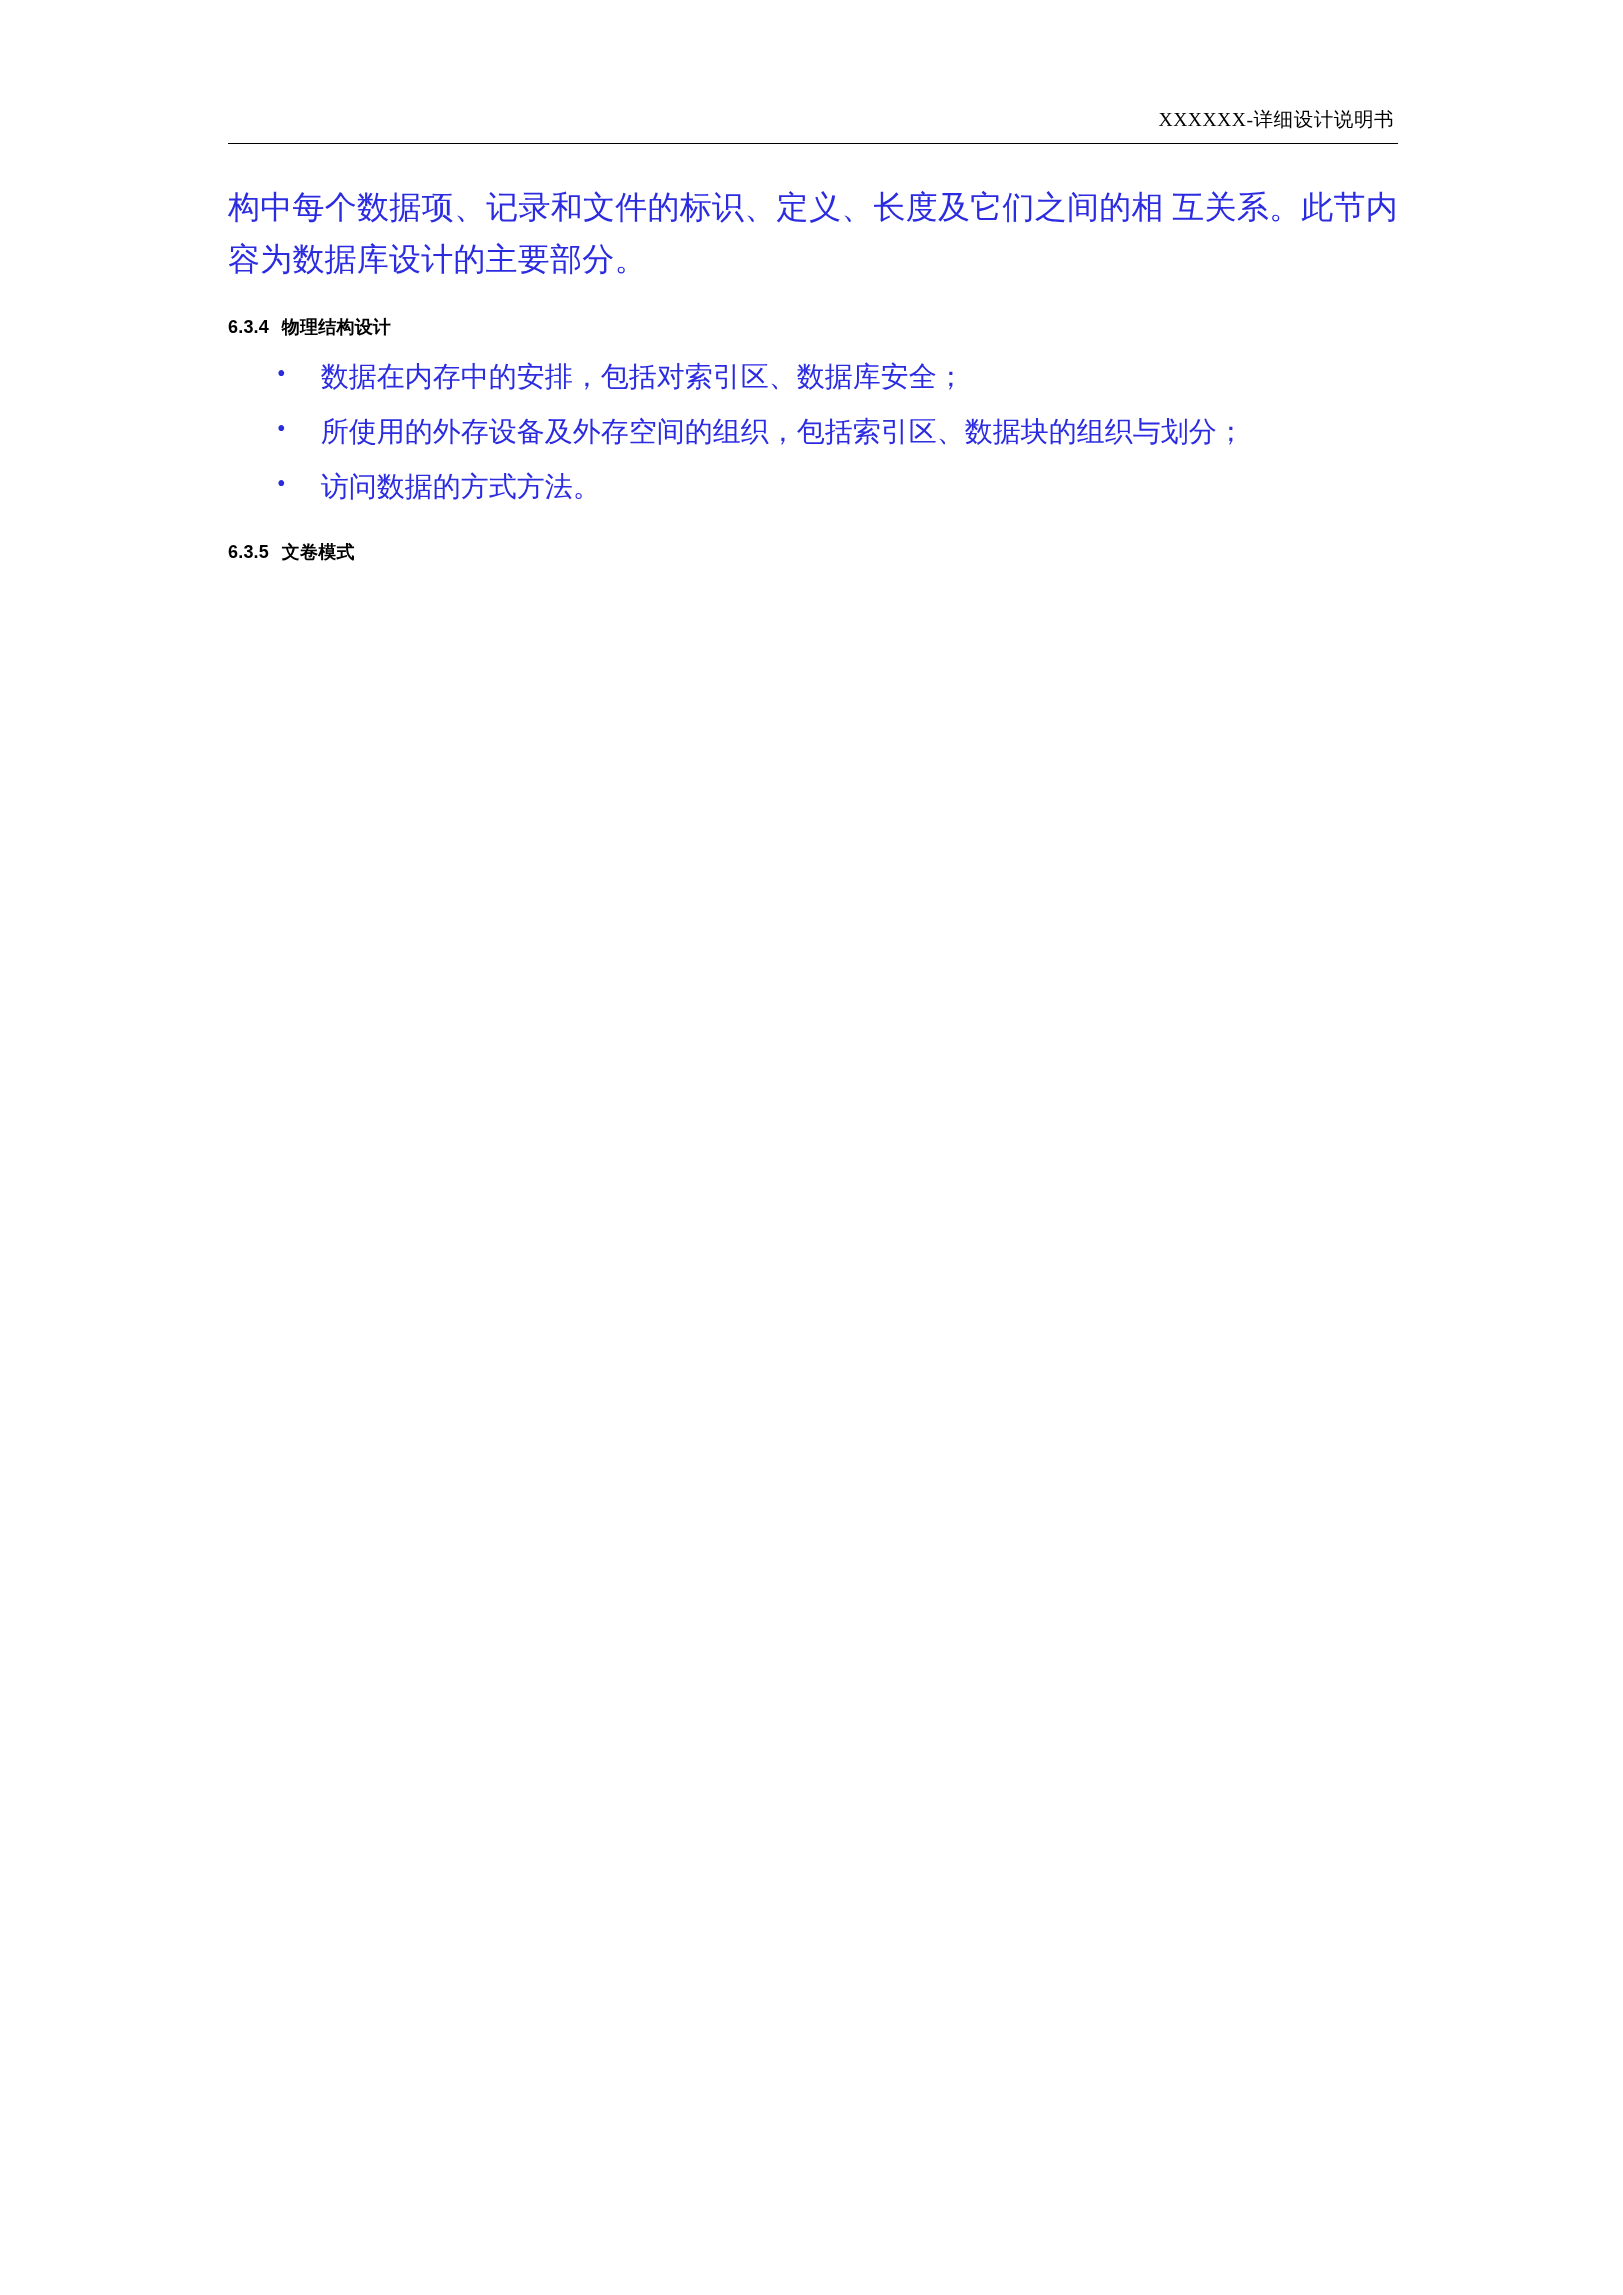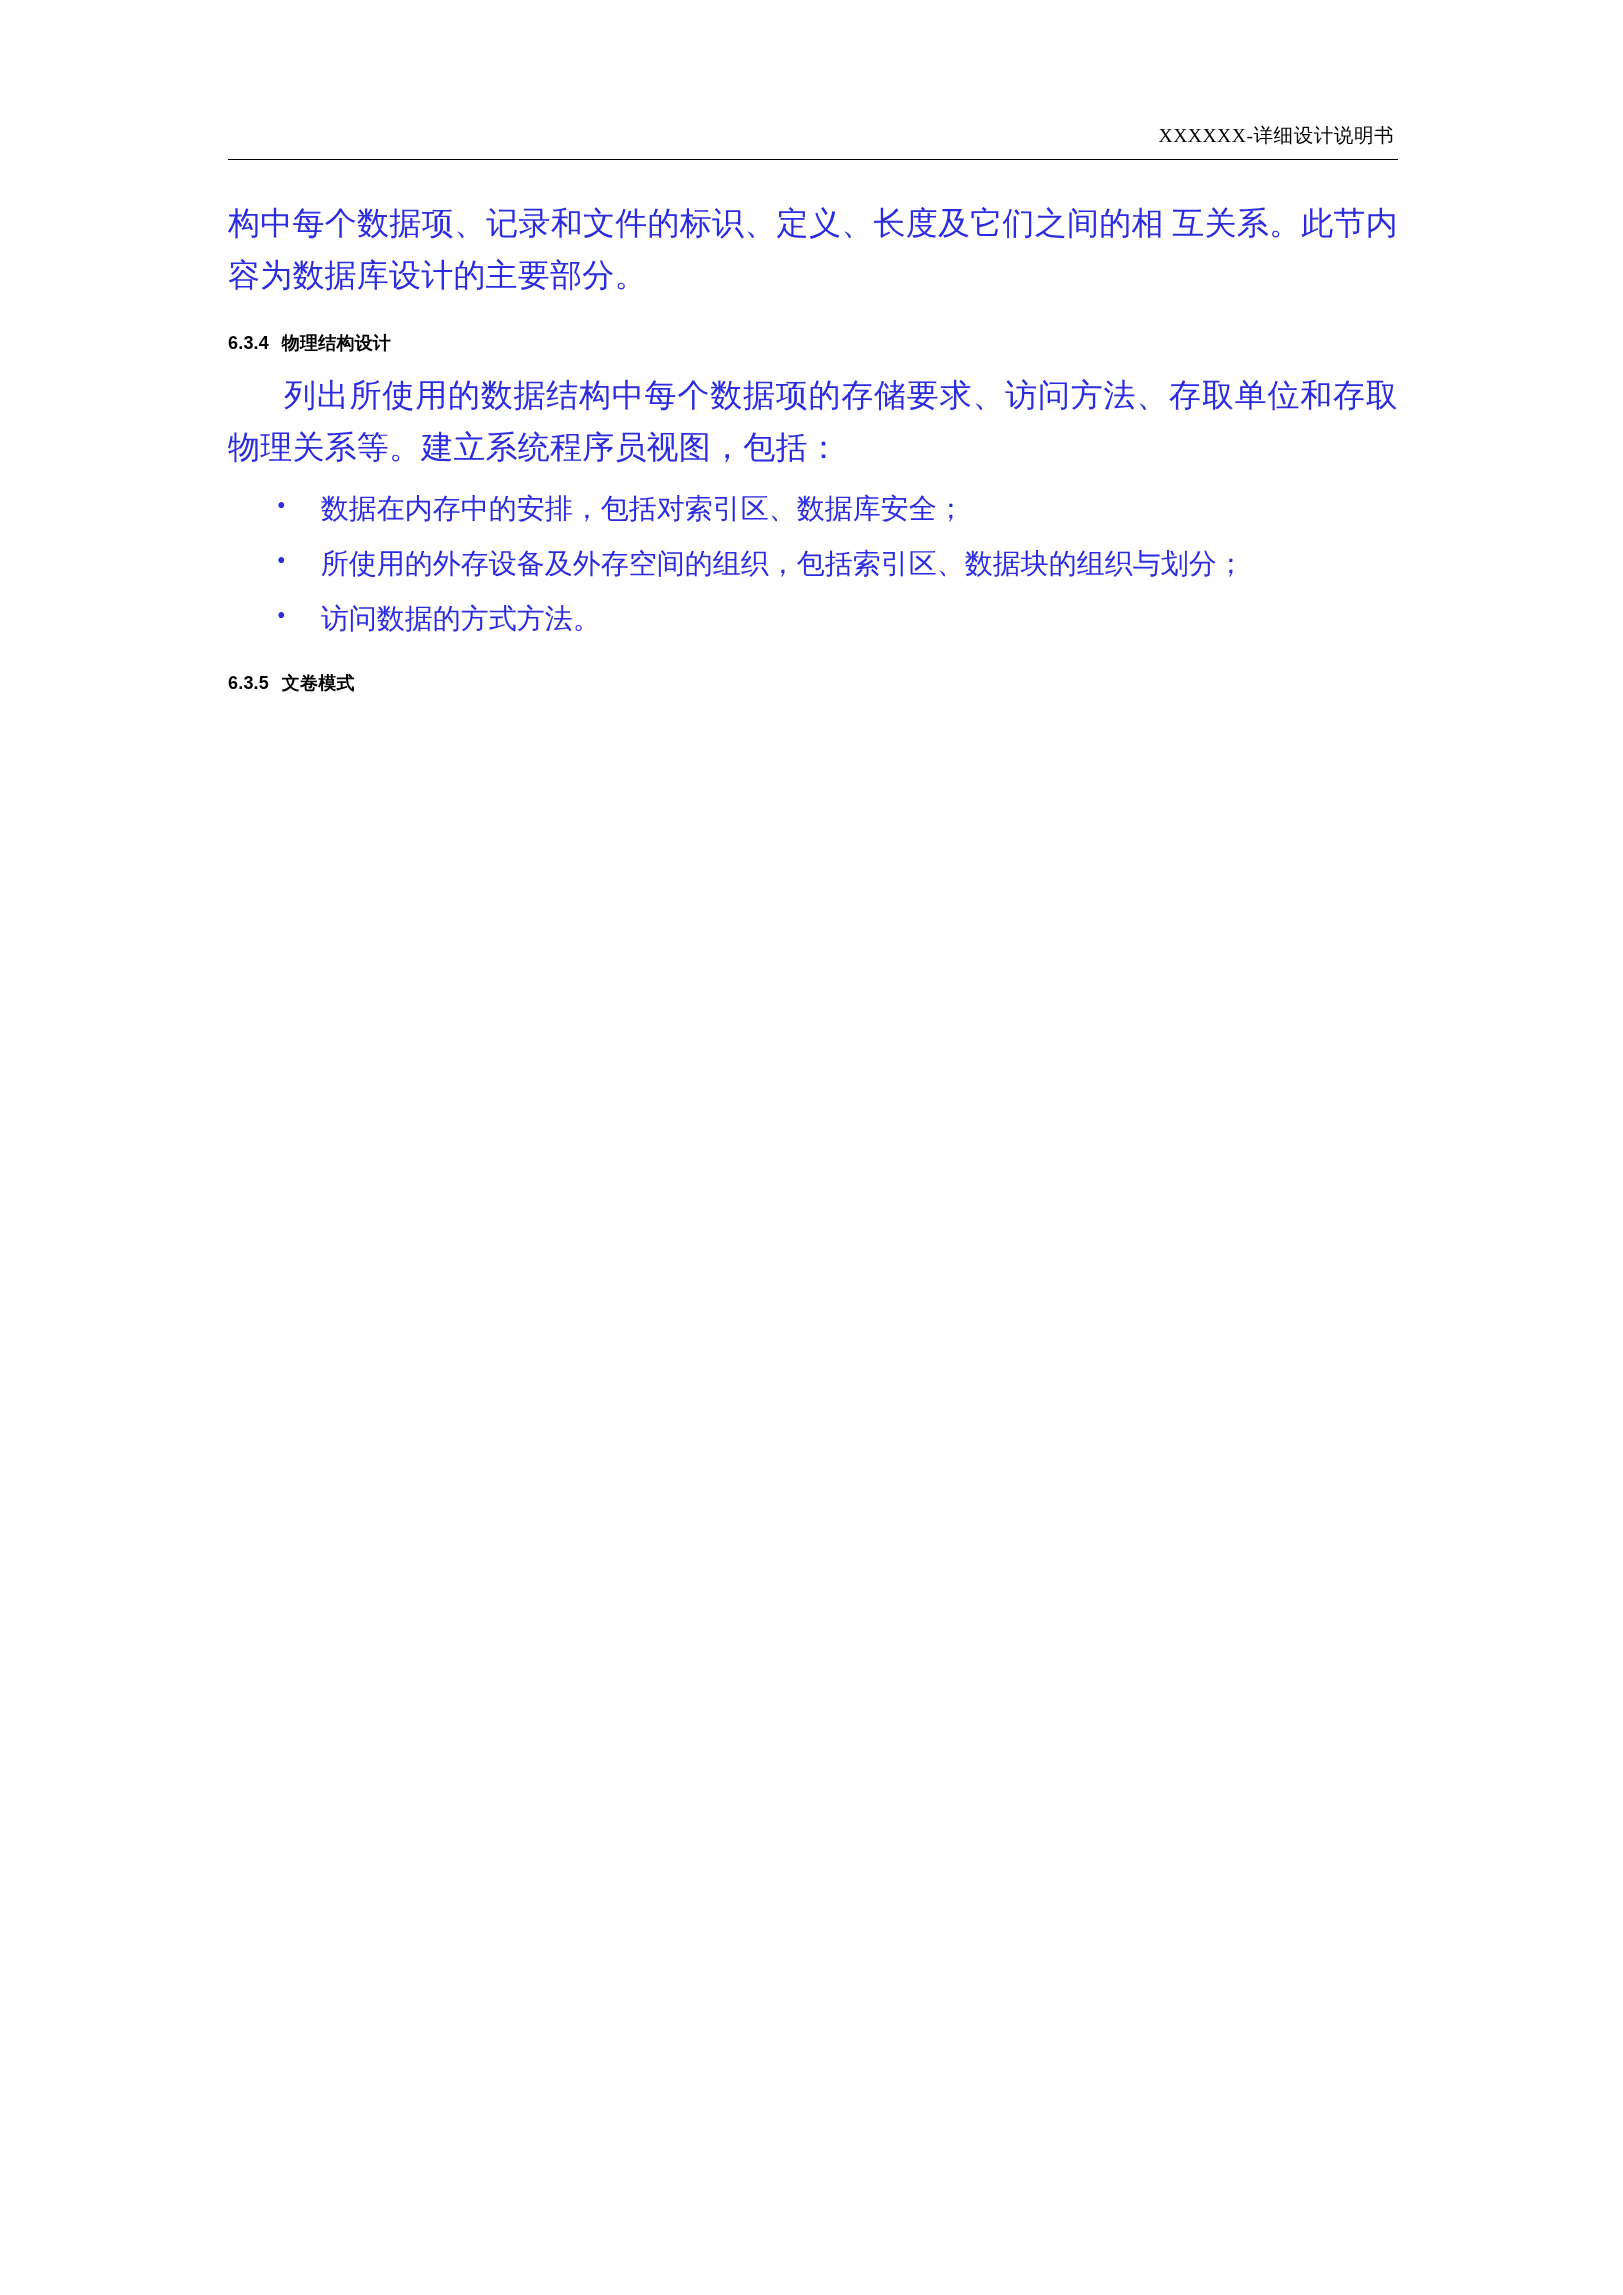--- a/index.html
+++ b/index.html
@@ -14,21 +14,21 @@
     position: relative;
     width: 1623px;
     height: 2295px;
     background: #ffffff;
     box-sizing: border-box;
     overflow: hidden;
   }
   .page-inner {
     position: absolute;
     left: 228px;
-    top: 16px;
+    top: 0;
     width: 1170px;
   }
   
   .header {
     padding-top: 106px;
     text-align: right;
   }
   .header-text {
     font-family: "Liberation Serif", "DejaVu Serif", serif;
     font-size: 19.6px;
@@ -113,21 +113,20 @@
 
       <p class="para">
         <span>构中每个数据项、记录和文件的标识、定义、长度及它们之间的相</span>
         <span>互关系。此节内容为数据库设计的主要部分。</span>
       </p>
 
       <h2 class="heading">
         <span class="num">6.3.4</span><span>物理结构设计</span>
       </h2>
 
-      <p class="para indent">列出所使用的数据结构中每个数据项的存储要求、访问方法、存取单位和存取物理关系等。建立系统程序员视图，包括：</p>
 
       <ul class="bullets">
         <li>
           <span class="dot">•</span>
           <span class="cont">数据在内存中的安排，包括对索引区、数据库安全；</span>
         </li>
         <li>
           <span class="dot">•</span>
           <span class="cont">所使用的外存设备及外存空间的组织，包括索引区、数据块的组织与划分；</span>
         </li>

